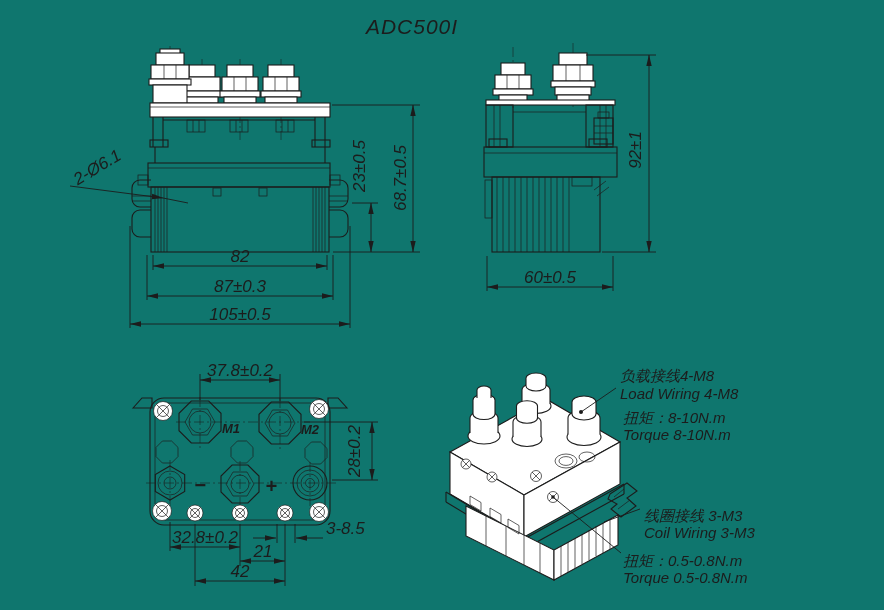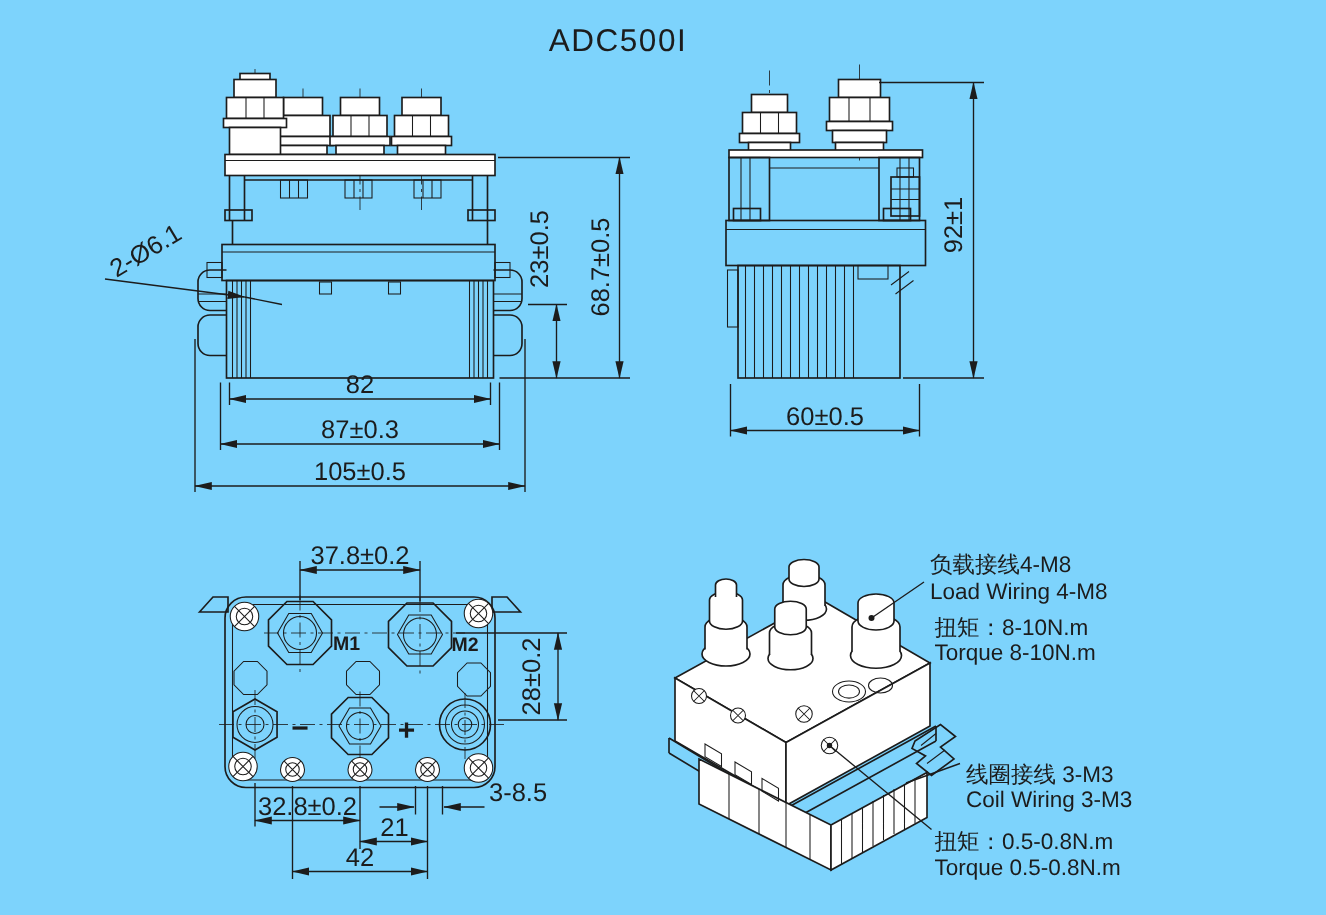--- a/index.html
+++ b/index.html
@@ -1,17 +1,17 @@
 <!DOCTYPE html>
 <html><head>
 <meta charset="utf-8">
 <style>
   html,body{margin:0;padding:0;background:#fff;}
-  .stage{position:relative;width:884px;height:610px;background:#7dd3fc;overflow:hidden;
-         font-family:"Liberation Sans","DejaVu Sans",sans-serif;}
+  .stage{position:relative;width:884px;height:610px;background:#0f766e;overflow:hidden;
+         font-family:"Liberation Sans","DejaVu Sans",sans-serif;font-style:italic;}
   svg{display:block}
   
   .o  {stroke:#1c1c1c;stroke-width:1.1;fill:none;stroke-linejoin:miter}
   .ow {stroke:#1c1c1c;stroke-width:1.1;fill:#ffffff}
   .d  {stroke:#1c1c1c;stroke-width:0.7;fill:none}
   .dw {stroke:#1c1c1c;stroke-width:0.7;fill:#ffffff}
   .cl {stroke:#1c1c1c;stroke-width:0.55;fill:none;stroke-dasharray:10 3 2 3}
   .dim{stroke:#1c1c1c;stroke-width:0.9;fill:none}
   .ldr{stroke:#1c1c1c;stroke-width:0.9;fill:none}
   text{fill:#1c1c1c;font-family:"Liberation Sans","DejaVu Sans",sans-serif}

